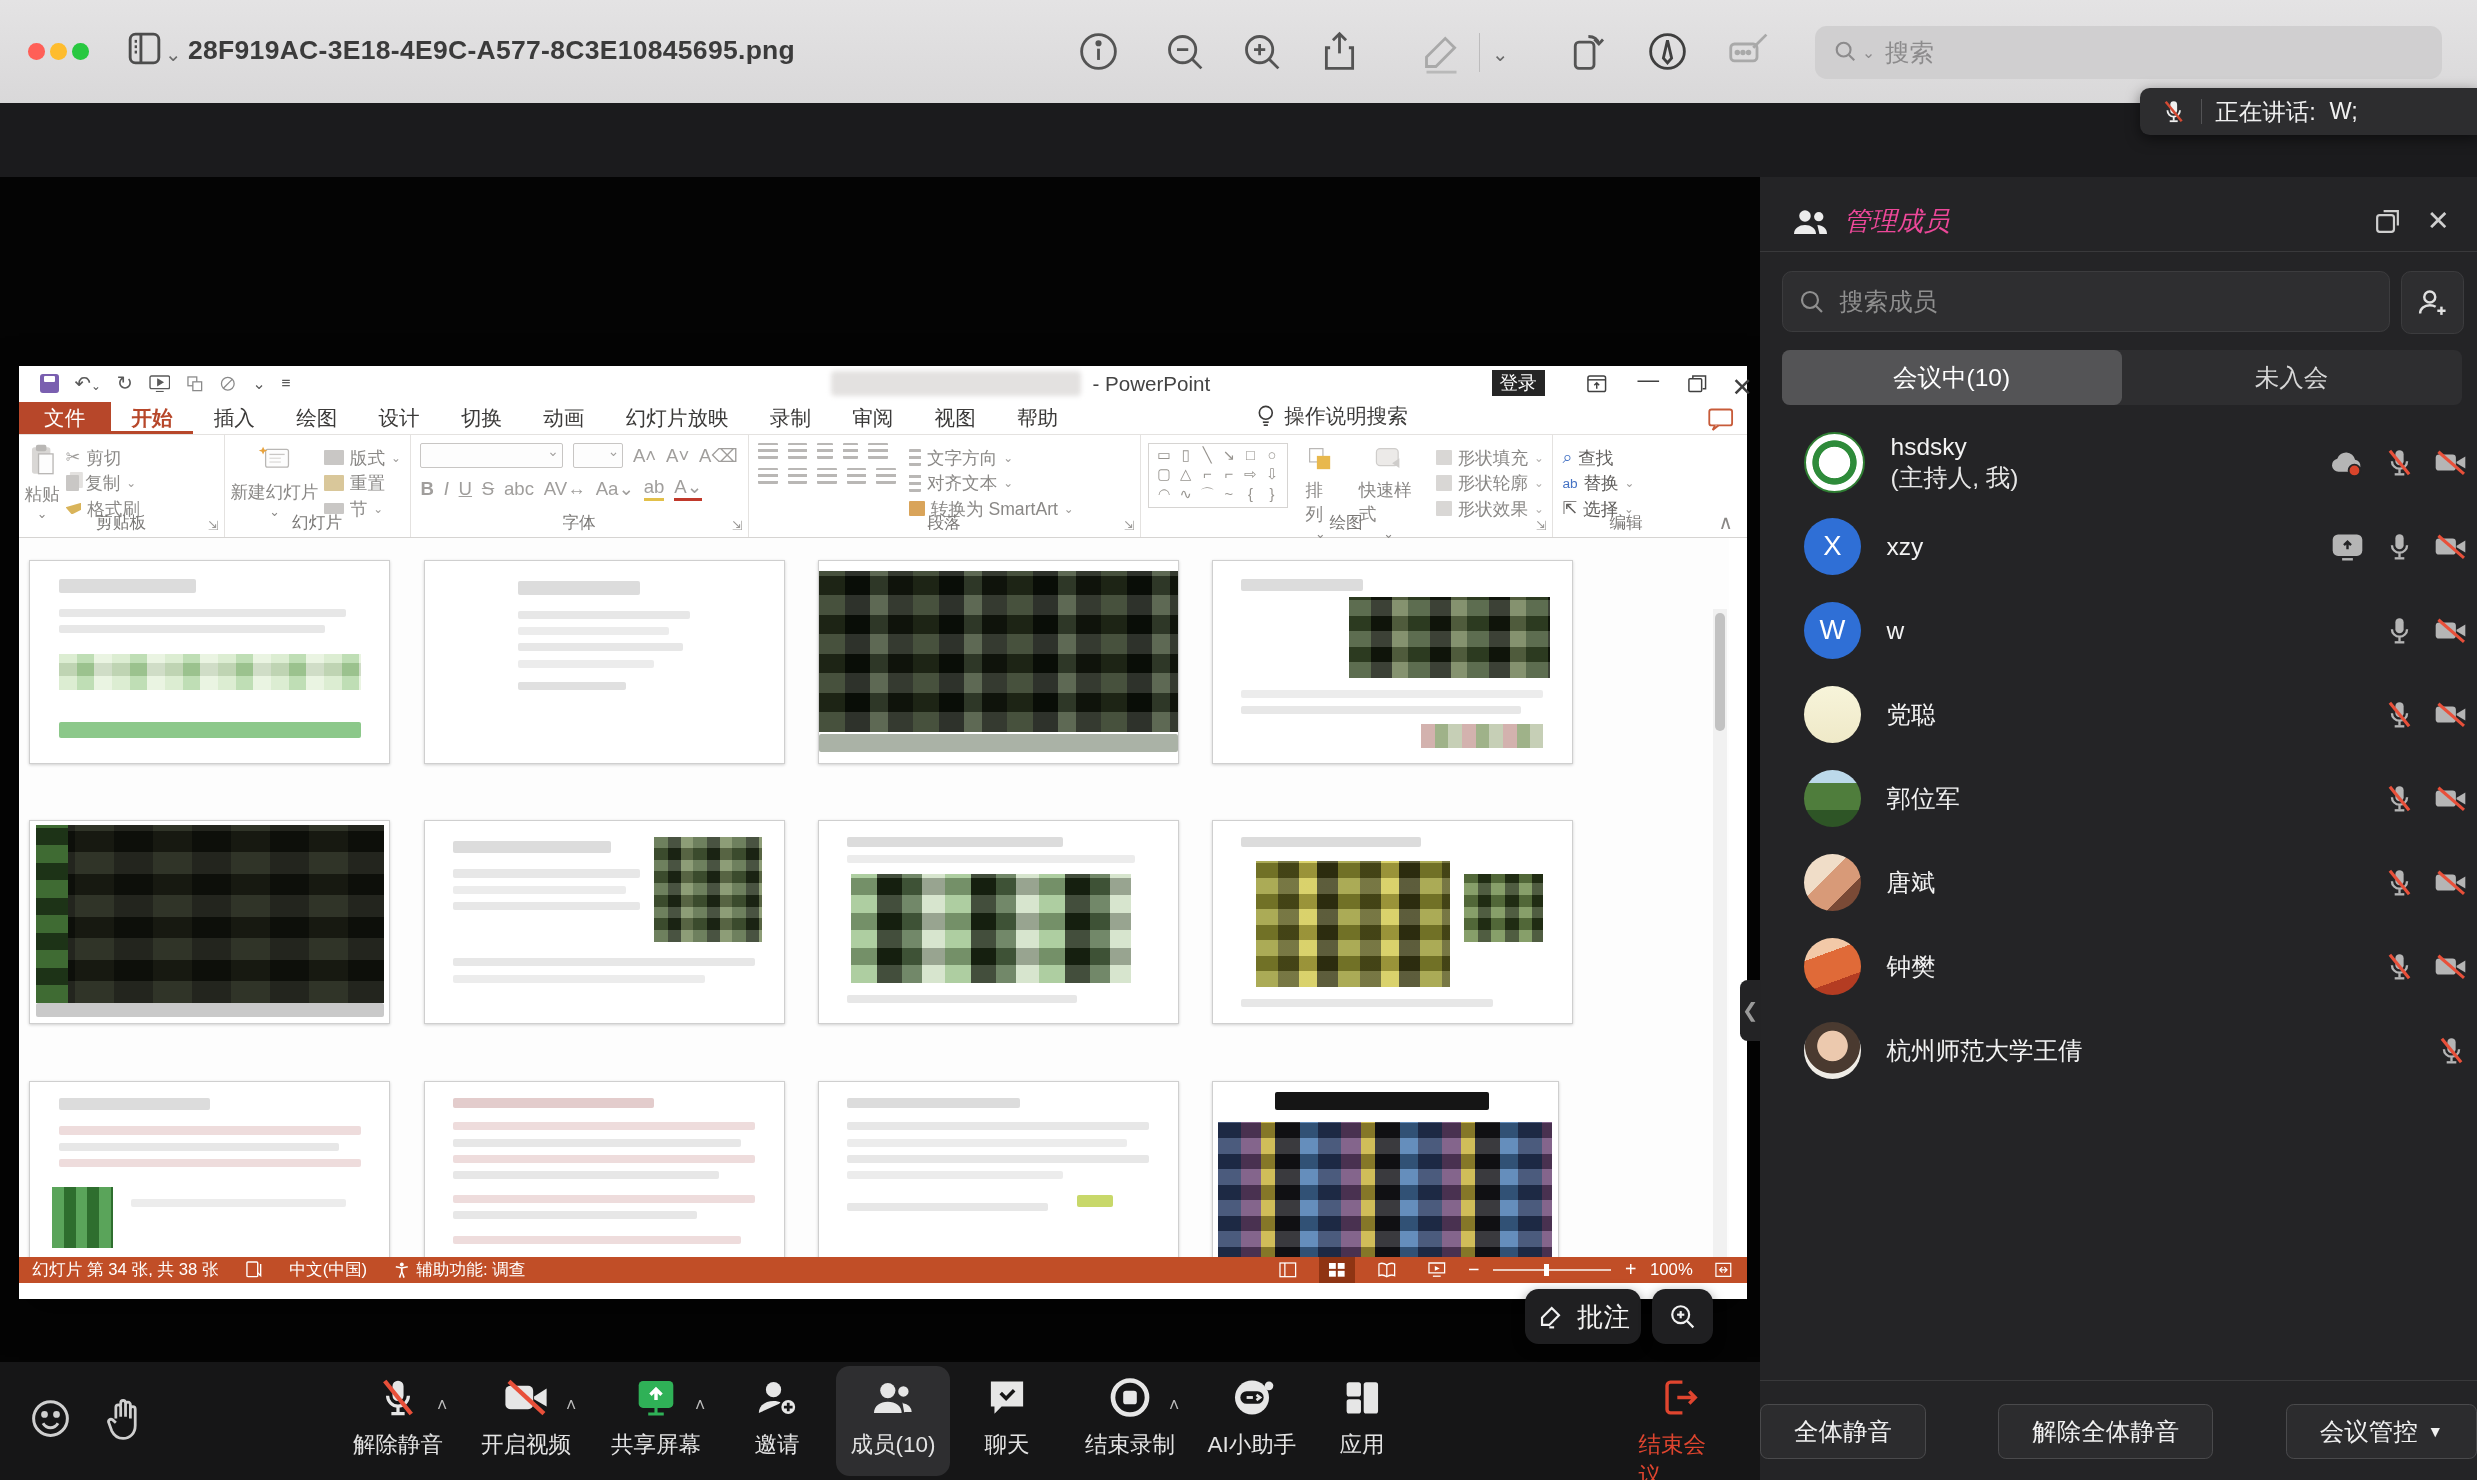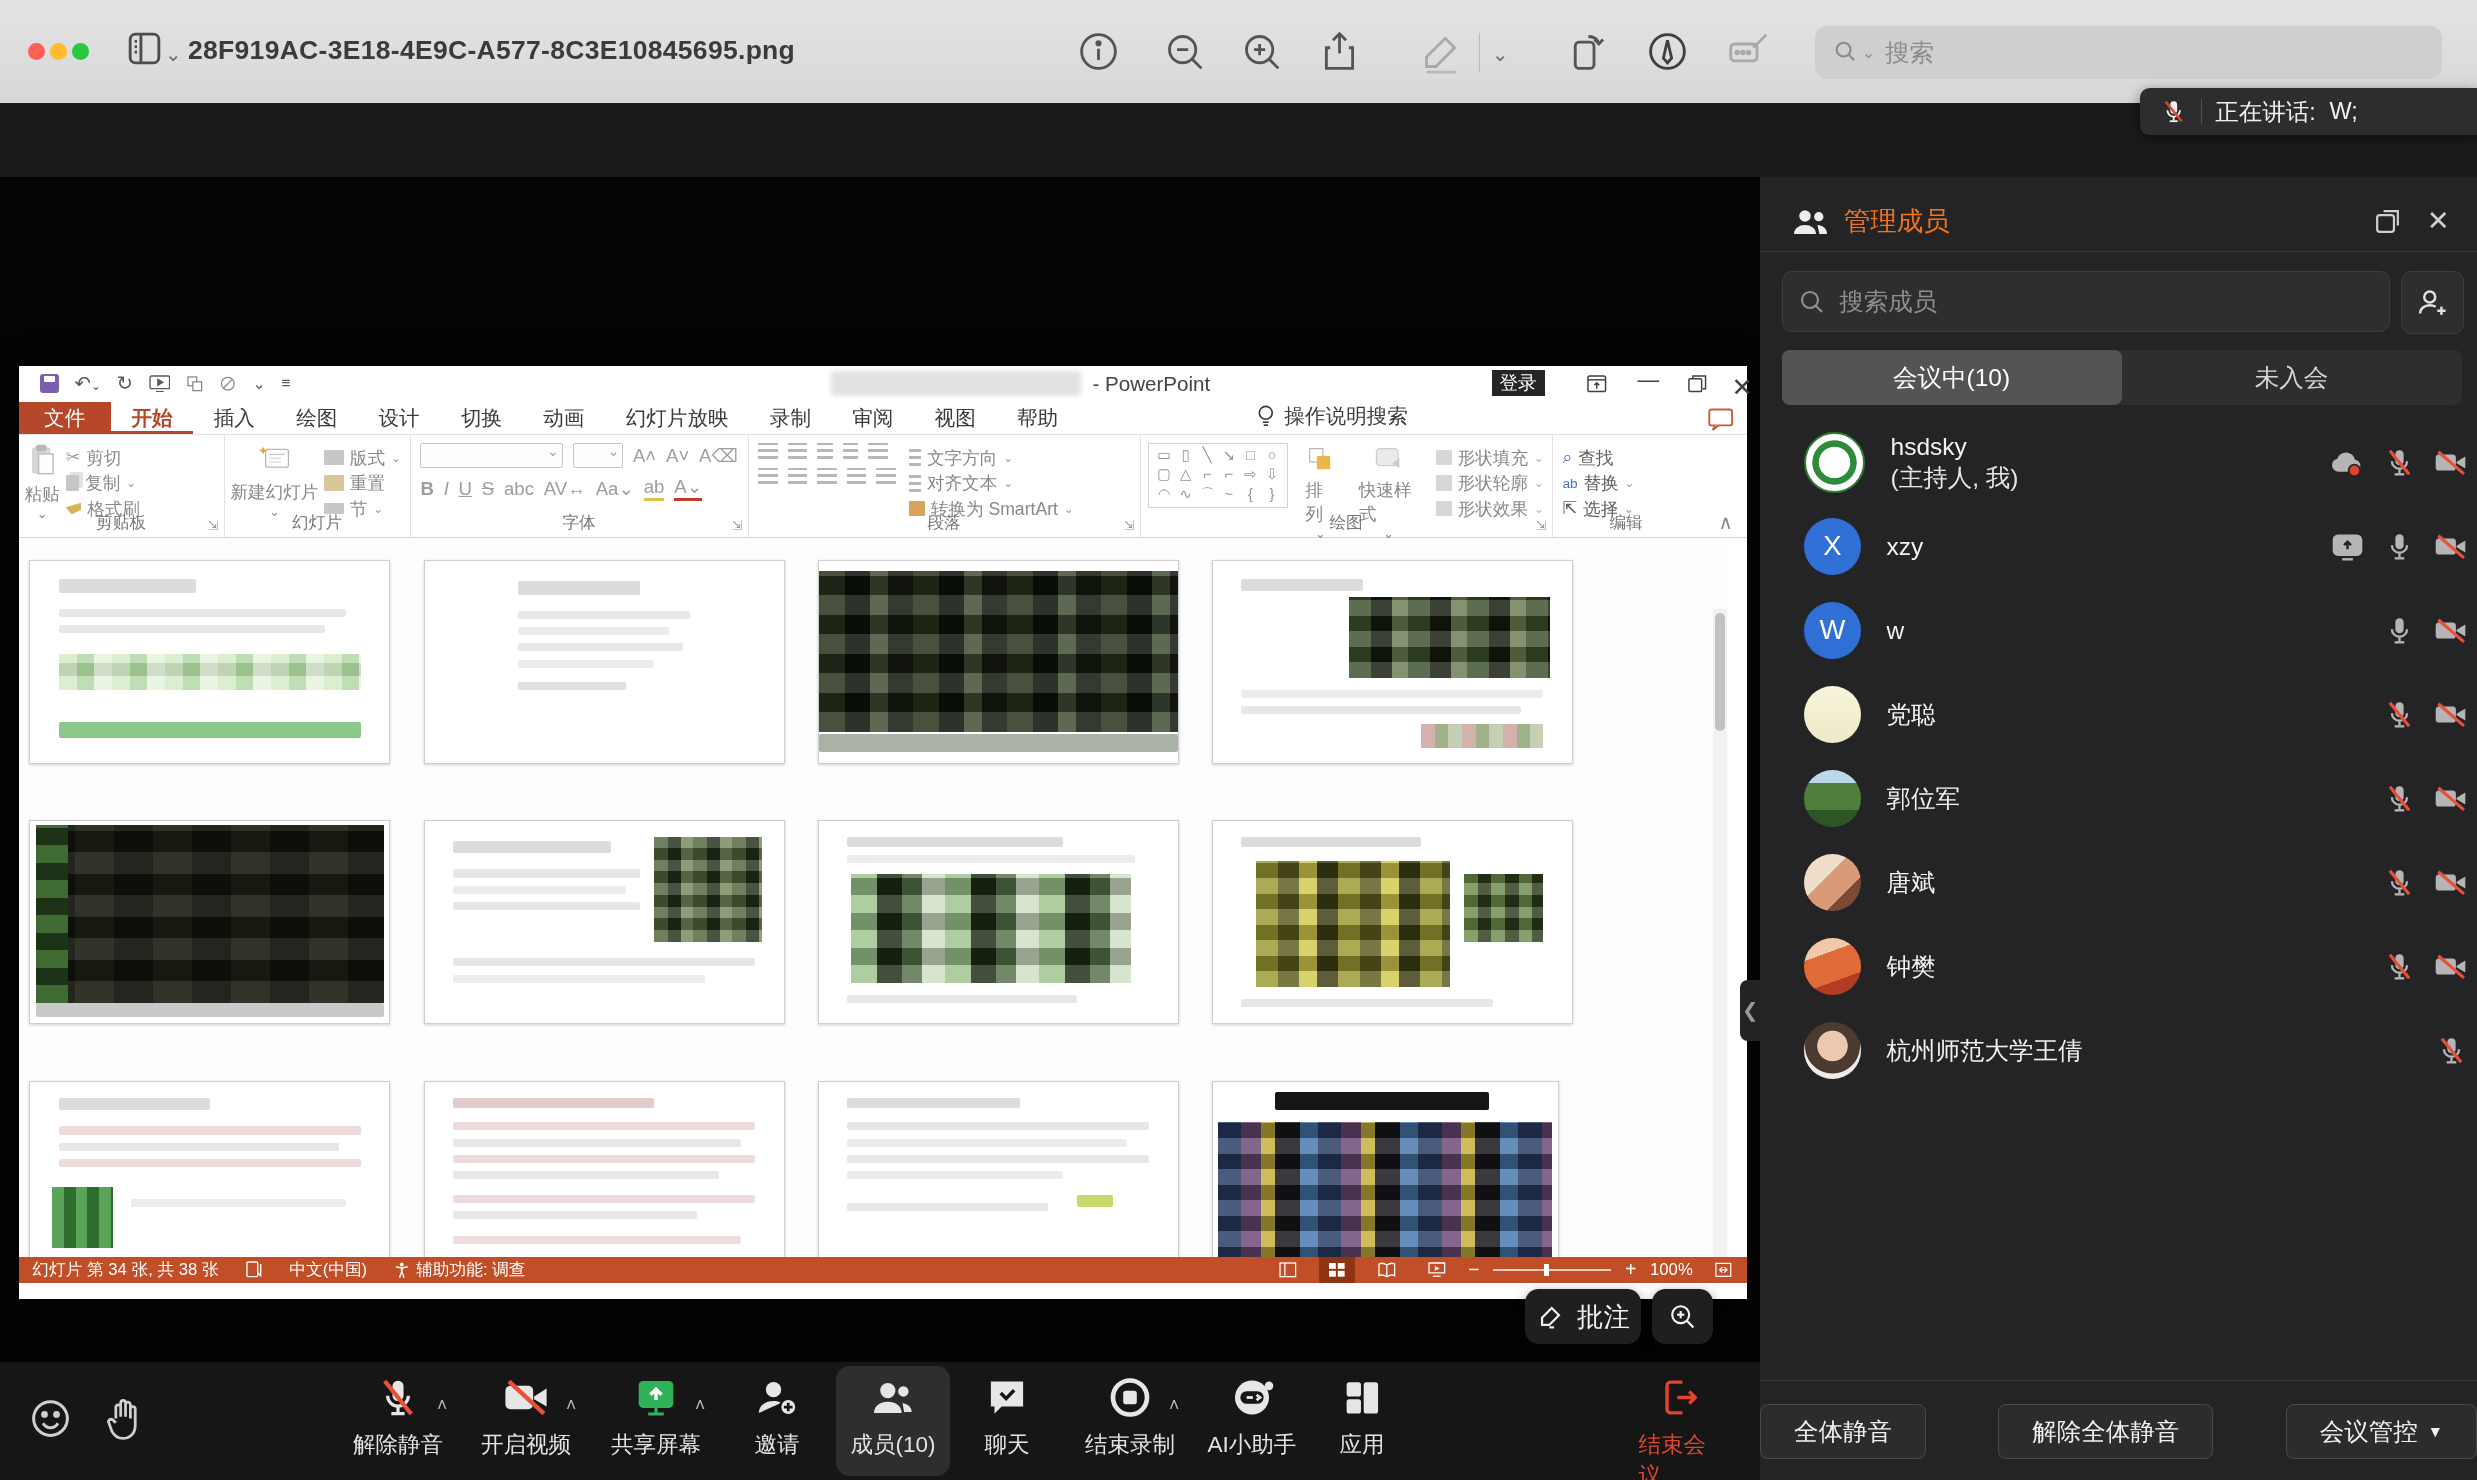--- a/index.html
+++ b/index.html
@@ -106,21 +106,21 @@
   .tb-item .ticon{height:47px;display:flex;align-items:center;justify-content:center;}
   .tb-active{position:absolute;left:836px;top:3.9px;width:114px;height:110px;background:#2e2e30;border-radius:13.7px;}
   .tb-chev{position:absolute;top:33px;color:#bdbdbd;font-size:17.6px;}
   .corner-btn{position:absolute;top:25.5px;width:61px;height:61px;display:flex;align-items:center;justify-content:center;}
   .end-btn{position:absolute;left:1679px;top:11.8px;transform:translateX(-50%);display:flex;flex-direction:column;
            align-items:center;gap:7.8px;color:#e0452f;font-size:22.5px;}
 
   
   .panel{position:absolute;left:1760px;top:177px;width:717px;height:1303px;background:#242426;color:#ececec;}
   .p-head{position:absolute;left:0;top:13.7px;width:100%;height:61px;display:flex;align-items:center;}
-  .p-title{font-size:26.5px;color:#f97316;margin-left:13.7px;}
+  .p-title{font-size:26.5px;color:#ec4899;margin-left:13.7px;font-style:italic;}
   .p-hdiv{position:absolute;left:0;top:74px;width:100%;height:1px;background:#39393b;}
   .p-search{position:absolute;left:21.6px;top:94px;width:608px;height:61px;background:#2e2e30;border:1px solid #3c3c3e;
             border-radius:9.8px;display:flex;align-items:center;gap:13.7px;padding-left:15.7px;box-sizing:border-box;
             color:#8f8f8f;font-size:24.5px;}
   .p-add{position:absolute;left:641px;top:94px;width:61px;height:61px;background:#2e2e30;border:1px solid #3c3c3e;
          border-radius:9.8px;display:flex;align-items:center;justify-content:center;}
   .p-tabs{position:absolute;left:21.6px;top:173px;width:680px;height:55px;background:#2e2e30;border-radius:7.8px;
           display:flex;font-size:24.5px;}
   .p-tab{flex:1;display:flex;align-items:center;justify-content:center;color:#d6d6d6;border-radius:7.8px;}
   .p-tab.sel{background:#545456;color:#fff;}

